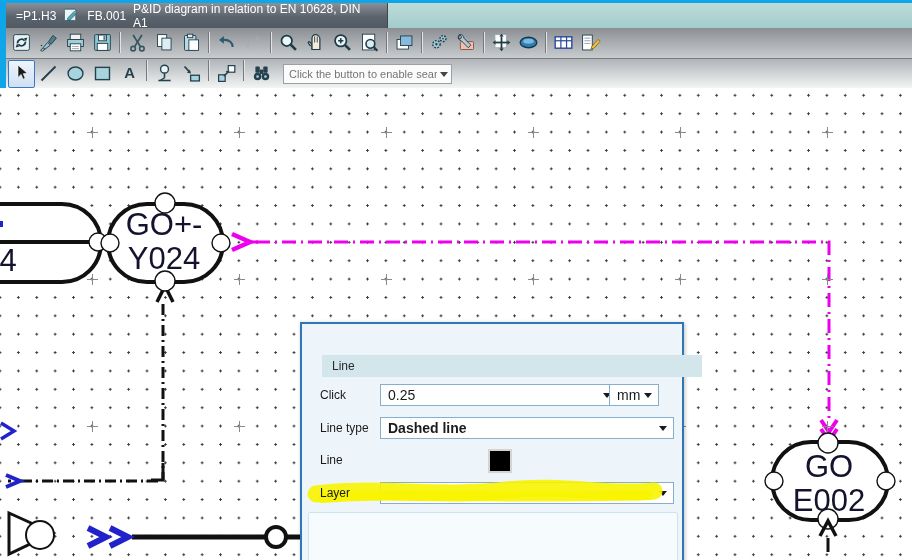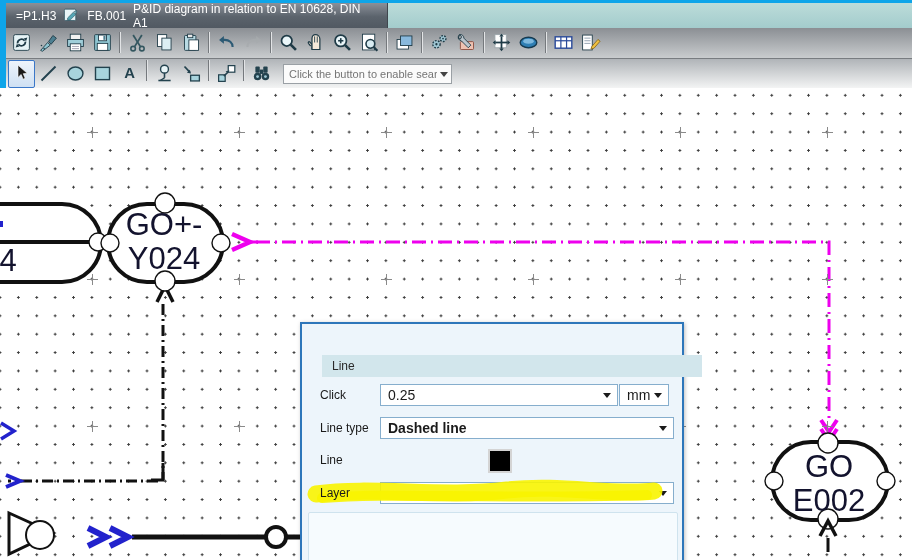--- a/index.html
+++ b/index.html
@@ -397,21 +397,21 @@
   <div class="dialog">
 
     <div class="dlg-section">Line</div>
 
     <div class="drow" style="top:60px;">
       <span class="dlabel">Click</span>
       <span class="combo" style="left:78px;width:238px;">
         <span>0.25</span>
         <span class="arr"></span>
       </span>
-      <span class="combo" style="left:317px;width:50px;">
+      <span class="combo" style="left:307px;width:50px;">
         <span>mm</span>
         <span class="arr"></span>
       </span>
     </div>
 
     <div class="drow" style="top:93px;text-align:right;">
       <span class="dlabel">Line type</span>
       <span class="combo" style="left:78px;width:294px;font-weight:bold;">
         <span>Dashed line</span>
         <span class="arr"></span>

